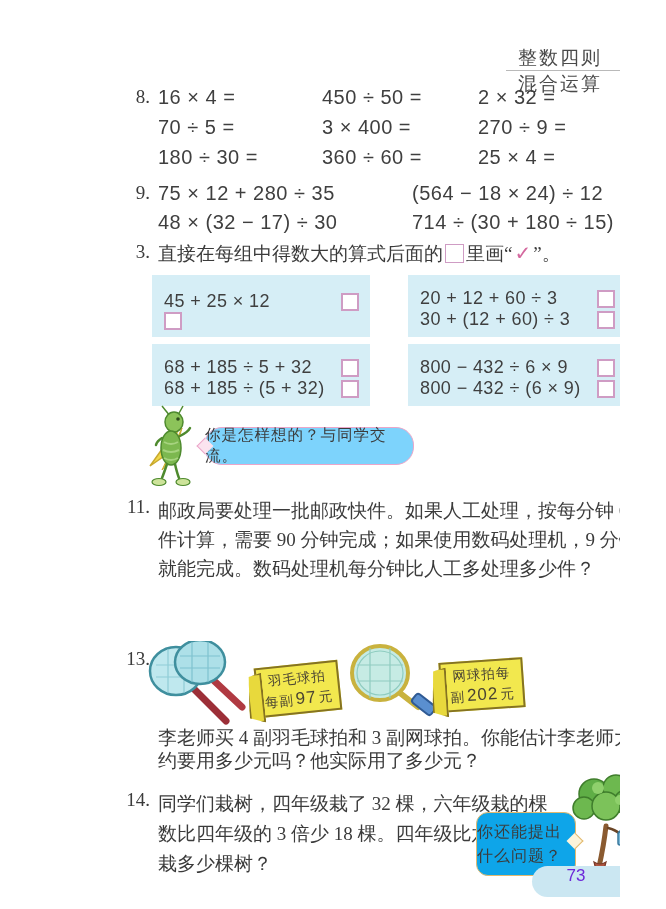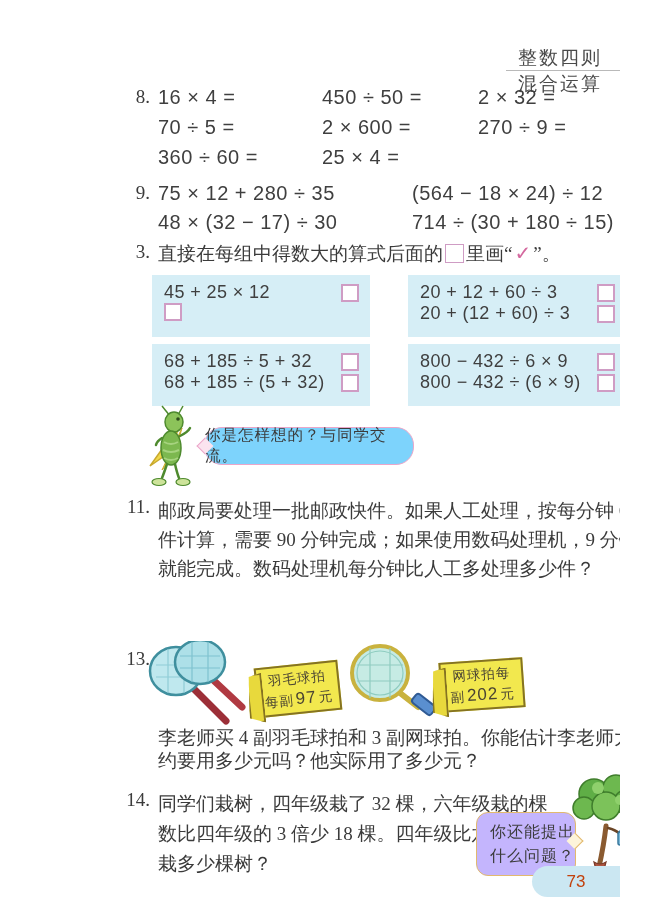--- a/index.html
+++ b/index.html
@@ -26,35 +26,35 @@
   
   .instruction{font-size:19px;color:#3b3b3b;}
   .inline-box{display:inline-block;width:17px;height:17px;border:1.5px solid #cf9cc4;
               vertical-align:-3px;margin:0 2px;background:#fff;}
   .checkmark{color:#d4699f;font-size:20px;padding:0 2px;}
 
   
   .groups{position:absolute;top:275px;left:112px;display:grid;
           grid-template-columns:218px 218px;column-gap:38px;row-gap:7px;}
   .group{width:218px;height:62px;background:#d6eef6;box-sizing:border-box;
-         padding:7px 11px 7px 12px;display:flex;flex-direction:column;justify-content:flex-start;}
+         padding:7px 11px 7px 12px;display:flex;flex-direction:column;justify-content:flex-end;}
   .exp-row{display:flex;align-items:center;justify-content:space-between;
            font-size:18px;letter-spacing:0.4px;color:#3f3f3f;}
   .checkbox{width:18px;height:18px;border:2px solid #cf9cc4;background:#fff;flex:none;box-sizing:border-box;}
 
   
   .bubble-pink{position:absolute;top:427px;left:164px;width:208px;height:36px;
                background:#7dd3fc;border:1.5px solid #eba6c9;border-radius:18px;
                display:flex;align-items:center;justify-content:center;
                font-size:15.5px;color:#3b3b3b;letter-spacing:1px;}
   .bubble-pink .tail{position:absolute;left:-6px;top:12px;width:11px;height:11px;background:#fbe3ef;
                border-left:1.5px solid #eba6c9;border-bottom:1.5px solid #eba6c9;transform:rotate(45deg);}
   .bubble-cream{position:absolute;top:812px;left:436px;width:98px;height:62px;
-               background:#c4b5fd;border:1.5px solid #e2b96e;border-radius:12px;
-               display:flex;flex-direction:column;align-items:flex-end;justify-content:center;
+               background:#0ea5e9;border:1.5px solid #e2b96e;border-radius:12px;
+               display:flex;flex-direction:column;align-items:flex-start;justify-content:center;
                font-size:16px;line-height:24px;color:#3b3b3b;letter-spacing:1px;}
   .bubble-cream .tail{position:absolute;right:-6px;top:22px;width:11px;height:11px;background:#fdf4da;
                border-right:1.5px solid #e2b96e;border-top:1.5px solid #e2b96e;transform:rotate(45deg);}
 
   
   .grasshopper{position:absolute;top:404px;left:100px;width:68px;height:88px;}
   .tree{position:absolute;top:770px;left:524px;width:86px;height:106px;}
   .badminton{position:absolute;top:641px;left:106px;width:118px;height:88px;}
   .tennis{position:absolute;top:643px;left:300px;width:102px;height:86px;}
 
@@ -66,40 +66,41 @@
        border:2px solid #857322;clip-path:polygon(100% 0,100% 100%,0 88%,20% 6%);}
   .tag-1{top:664px;left:216px;transform:rotate(-6deg);}
   .tag-2{top:660px;left:400px;transform:rotate(-4deg);}
   .tag-line{font-size:13.5px;letter-spacing:1px;}
   .tag-price{font-size:17px;font-family:"Liberation Sans","DejaVu Sans",sans-serif;padding:0 2px;}
 
   .p13-text{position:absolute;left:118px;top:726px;width:492px;font-size:19px;line-height:23px;}
 
   
   .page-pill{position:absolute;right:0;bottom:12px;width:88px;height:31px;background:#cbe7f2;
-             border-radius:16px 0 0 16px;display:flex;align-items:center;justify-content:center;
-             font-size:17px;color:#c2410c;font-family:"Liberation Sans","DejaVu Sans",sans-serif;}
+             border-radius:16px 0 0 16px;display:flex;align-items:flex-start;justify-content:center;
+             font-size:17px;color:#6d28d9;font-family:"Liberation Sans","DejaVu Sans",sans-serif;}
 </style>
 </head>
 <body>
 
 <div class="page">
 
   <div class="header-title">整数四则混合运算</div>
   <div class="header-rule"></div>
 
   <div class="problem" style="top:86px;">
     <div class="pnum">8.</div>
     <div class="p8-grid sans">
       <span>16 × 4 =</span>
       <span>450 ÷ 50 =</span>
       <span>2 × 32 =</span>
       <span>70 ÷ 5 =</span>
-      <span>2 × 600 =</span>
+      <span>3 × 400 =</span>
       <span>270 ÷ 9 =</span>
+      <span>180 ÷ 30 =</span>
       <span>360 ÷ 60 =</span>
       <span>25 × 4 =</span>
     </div>
   </div>
 
   <div class="problem" style="top:182px;">
     <div class="pnum">9.</div>
     <div class="p9-grid sans">
       <span>75 × 12 + 280 ÷ 35</span>
       <span>(564 − 18 × 24) ÷ 12</span>
@@ -124,21 +125,21 @@
       <div class="exp-row sans">
         <span class="checkbox"></span>
       </div>
     </div>
     <div class="group">
       <div class="exp-row sans">
         <span>20 + 12 + 60 ÷ 3</span>
         <span class="checkbox"></span>
       </div>
       <div class="exp-row sans">
-        <span>20 + (12 + 60) ÷ 3</span>
+        <span>30 + (12 + 60) ÷ 3</span>
         <span class="checkbox"></span>
       </div>
     </div>
     <div class="group">
       <div class="exp-row sans">
         <span>68 + 185 ÷ 5 + 32</span>
         <span class="checkbox"></span>
       </div>
       <div class="exp-row sans">
         <span>68 + 185 ÷ (5 + 32)</span>

